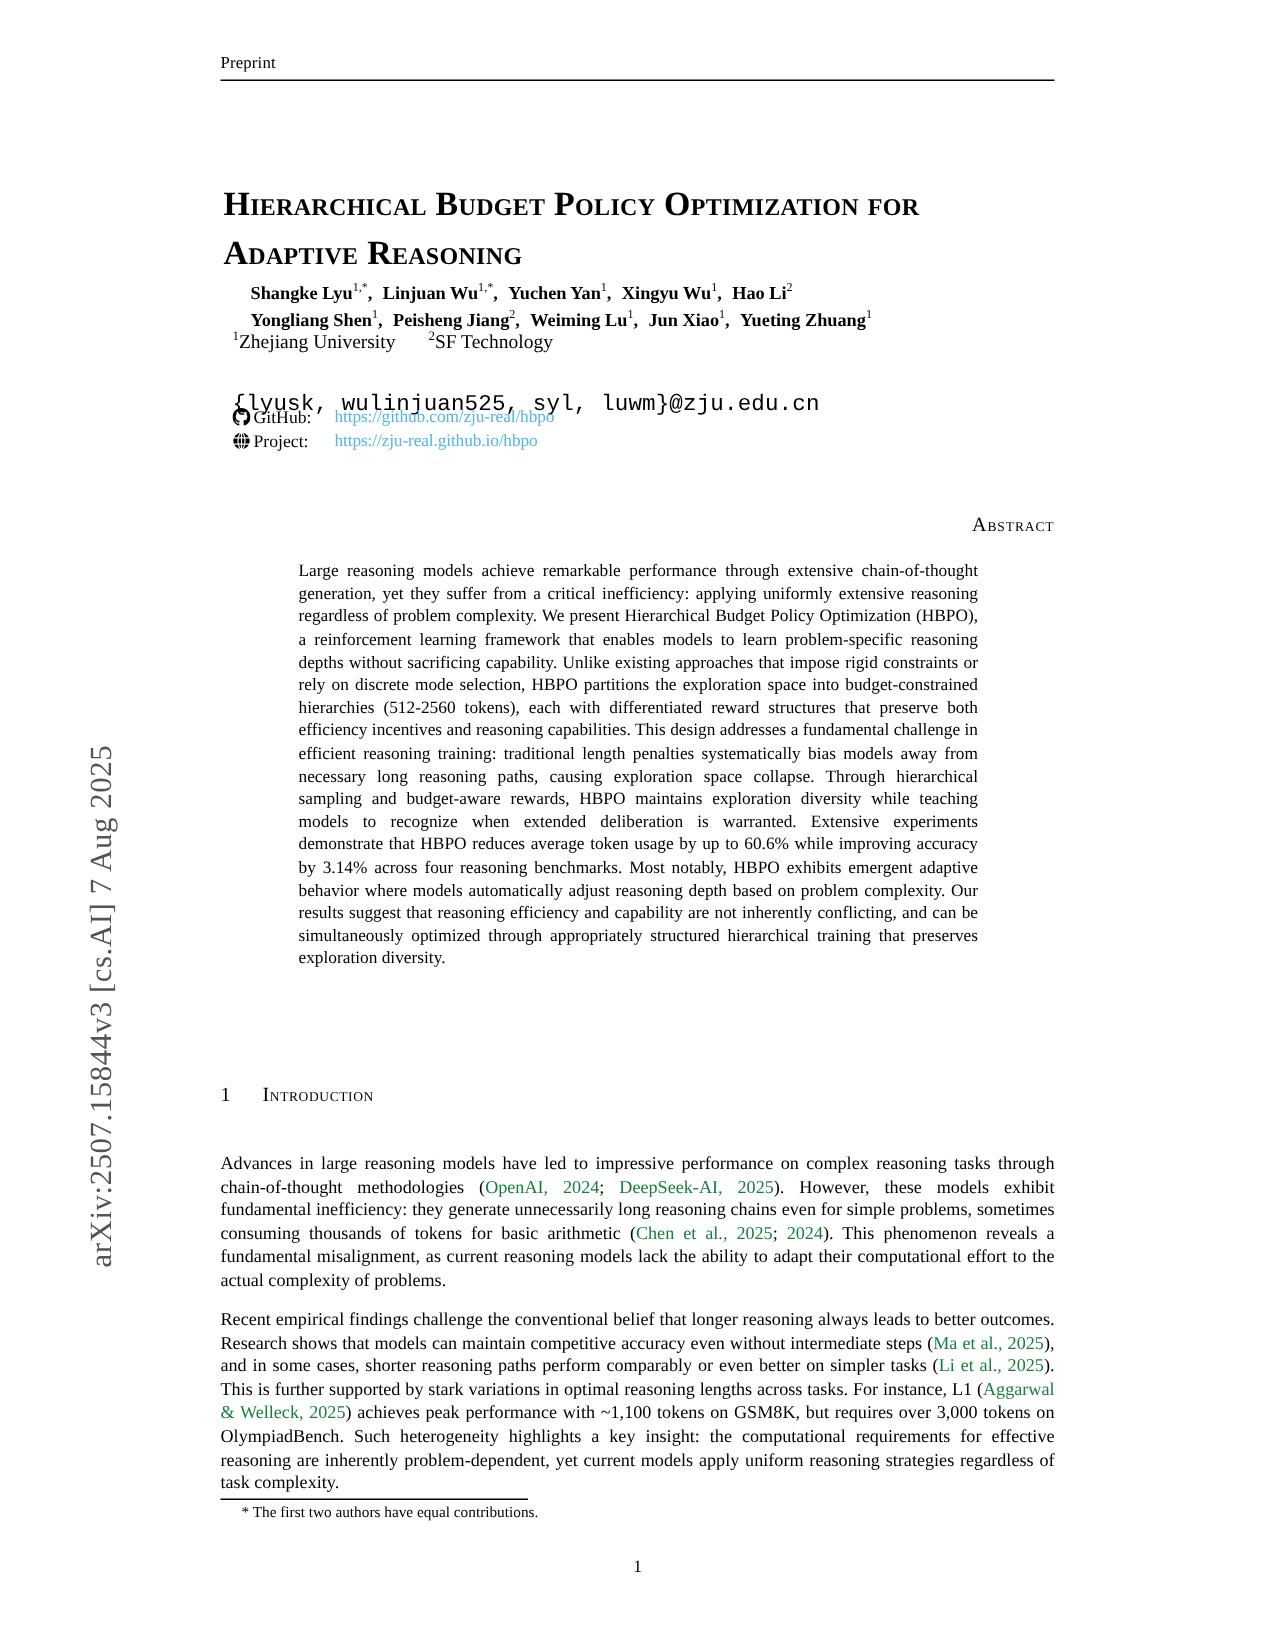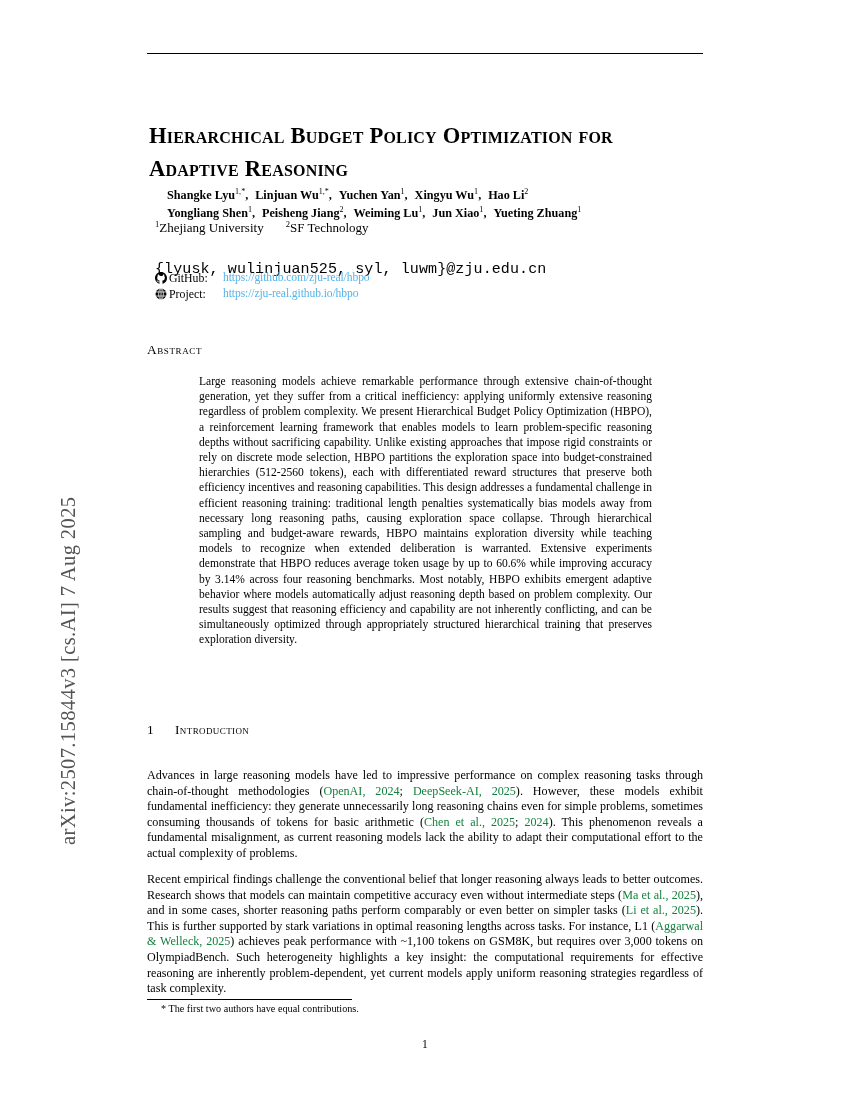--- a/index.html
+++ b/index.html
@@ -155,21 +155,21 @@
     color: #55b4e8;
     letter-spacing: -0.1px;
   }
 
   
   .abstract-head {
     position: absolute;
     top: 342px;
     left: 0;
     width: 556px;
-    text-align: left;
+    text-align: right;
     font-size: 13.4px;
     font-variant: small-caps;
     letter-spacing: 0.6px;
   }
   .abstract-body {
     position: absolute;
     top: 374px;
     left: 52px;
     width: 453px;
     font-size: 11.55px;
@@ -241,20 +241,21 @@
 <body>
 
 <div class="page">
 
   <div class="arxiv-stamp">
     <div class="rot">arXiv:2507.15844v3  [cs.AI]  7 Aug 2025</div>
   </div>
 
   <div class="content">
 
+    <div class="runhead">Preprint</div>
     <div class="runhead-rule"></div>
 
     <h1 class="title">Hierarchical Budget Policy Optimization for Adaptive Reasoning</h1>
 
     <div class="authors">
       <div class="row" id="author-line-1"><span>Shangke Lyu</span><sup>1,*</sup><span class="sep">,</span><span>Linjuan Wu</span><sup>1,*</sup><span class="sep">,</span><span>Yuchen Yan</span><sup>1</sup><span class="sep">,</span><span>Xingyu Wu</span><sup>1</sup><span class="sep">,</span><span>Hao Li</span><sup>2</sup></div>
       <div class="row" id="author-line-2"><span>Yongliang Shen</span><sup>1</sup><span class="sep">,</span><span>Peisheng Jiang</span><sup>2</sup><span class="sep">,</span><span>Weiming Lu</span><sup>1</sup><span class="sep">,</span><span>Jun Xiao</span><sup>1</sup><span class="sep">,</span><span>Yueting Zhuang</span><sup>1</sup></div>
     </div>
 
     <div class="affil" id="affiliations"><sup>1</sup><span>Zhejiang University</span><span class="gap"></span><sup>2</sup><span>SF Technology</span></div>

